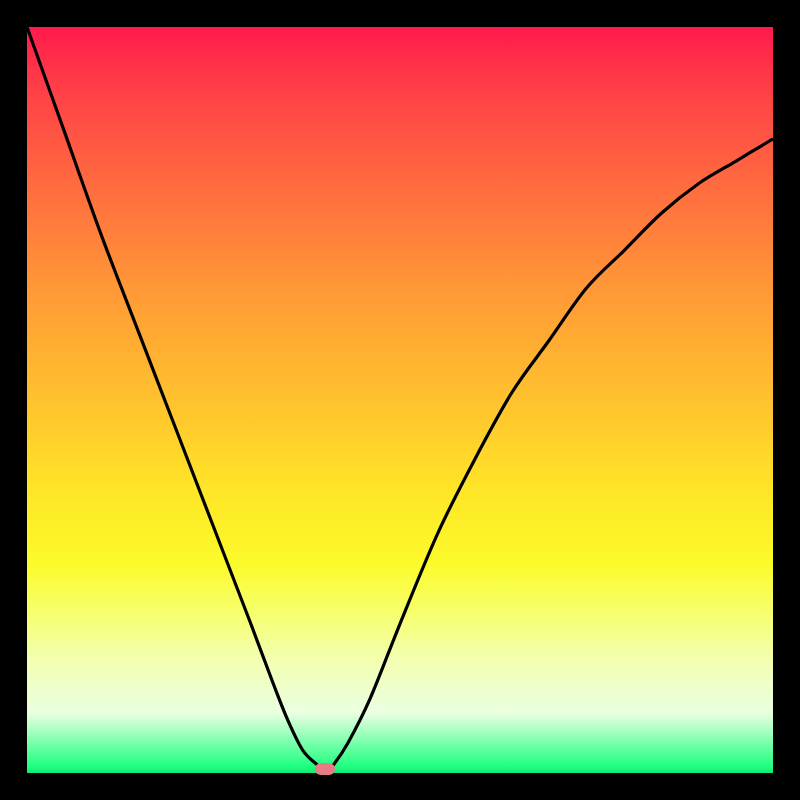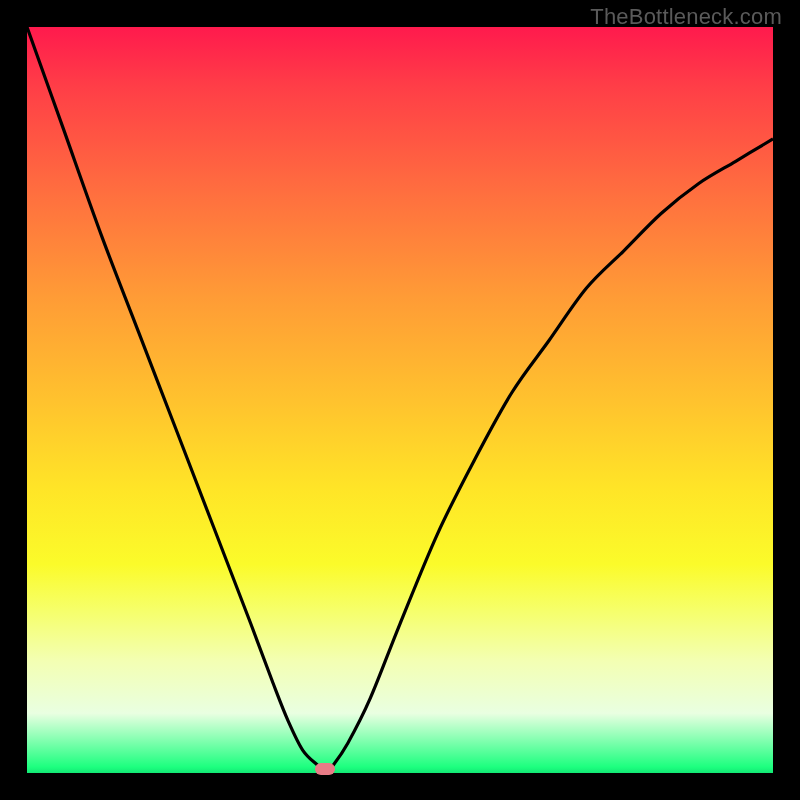--- a/index.html
+++ b/index.html
@@ -64,21 +64,20 @@
     border-radius: 6px;
     background: #e87b86;
     left: 280px;
     top: 730px;
   }
 </style>
 </head>
 <body>
 
 <div class="outer">
-  <div class="watermark">TheBottleneck.com</div>
 
   <div class="plot-area">
     <svg class="curve" viewBox="0 0 746 746" preserveAspectRatio="none">
       <path id="curve-path" fill="none" stroke="#000" stroke-width="3.2" d="M 0.0 0.0 C 6.2 17.4, 24.9 69.6, 37.3 104.4 C 49.7 139.3, 62.2 175.3, 74.6 208.9 C 87.0 242.4, 99.5 273.5, 111.9 305.9 C 124.3 338.2, 136.8 370.5, 149.2 402.8 C 161.6 435.2, 174.1 467.5, 186.5 499.8 C 198.9 532.1, 213.9 570.7, 223.8 596.8 C 233.7 622.9, 240.0 640.3, 246.2 656.5 C 252.4 672.6, 256.1 682.6, 261.1 693.8 C 266.1 705.0, 271.0 716.2, 276.0 723.6 C 281.0 731.1, 287.2 734.8, 290.9 738.5 C 294.7 742.3, 295.9 746.0, 298.4 746.0 C 300.9 746.0, 302.1 743.5, 305.9 738.5 C 309.6 733.6, 314.6 727.3, 320.8 716.2 C 327.0 705.0, 334.5 691.3, 343.2 671.4 C 351.9 651.5, 361.8 624.2, 373.0 596.8 C 384.2 569.4, 397.9 534.6, 410.3 507.3 C 422.7 479.9, 435.2 456.3, 447.6 432.7 C 460.0 409.1, 472.5 385.4, 484.9 365.5 C 497.3 345.6, 509.8 330.7, 522.2 313.3 C 534.6 295.9, 547.1 276.0, 559.5 261.1 C 571.9 246.2, 584.4 236.2, 596.8 223.8 C 609.2 211.4, 621.7 197.7, 634.1 186.5 C 646.5 175.3, 659.0 165.4, 671.4 156.7 C 683.8 148.0, 696.3 141.7, 708.7 134.3 C 721.1 126.8, 739.8 115.6, 746.0 111.9"></path>
     </svg>
     <div class="min-marker" style="left: 288.4px; top: 736px; background: rgb(232, 123, 134);"></div>
   </div>
 </div>
 
 </body></html>

